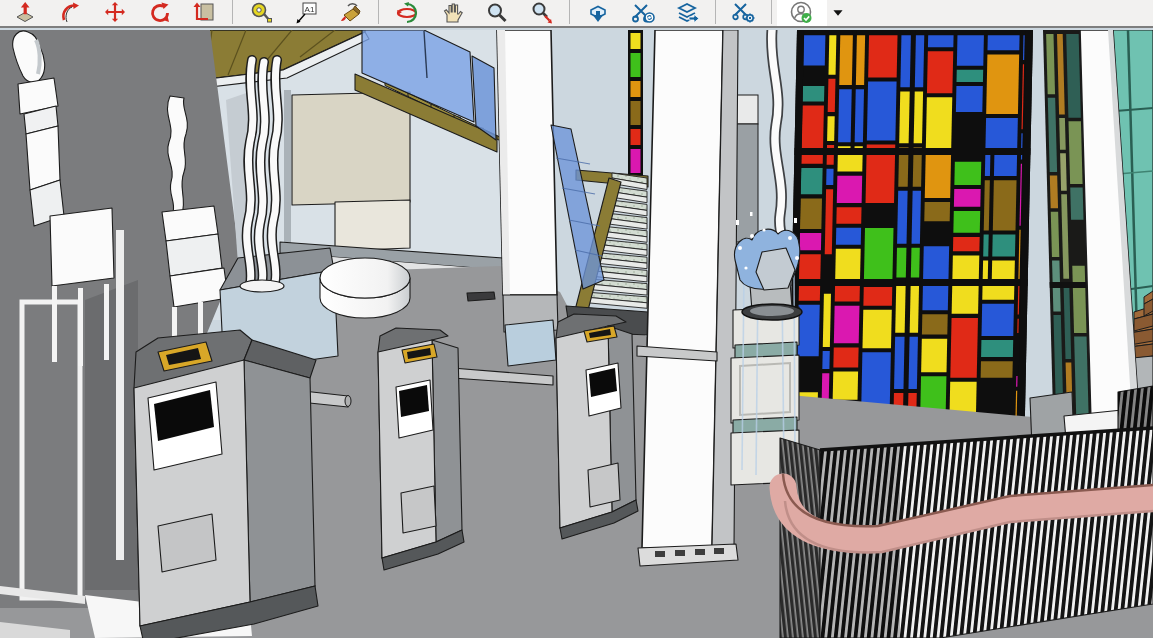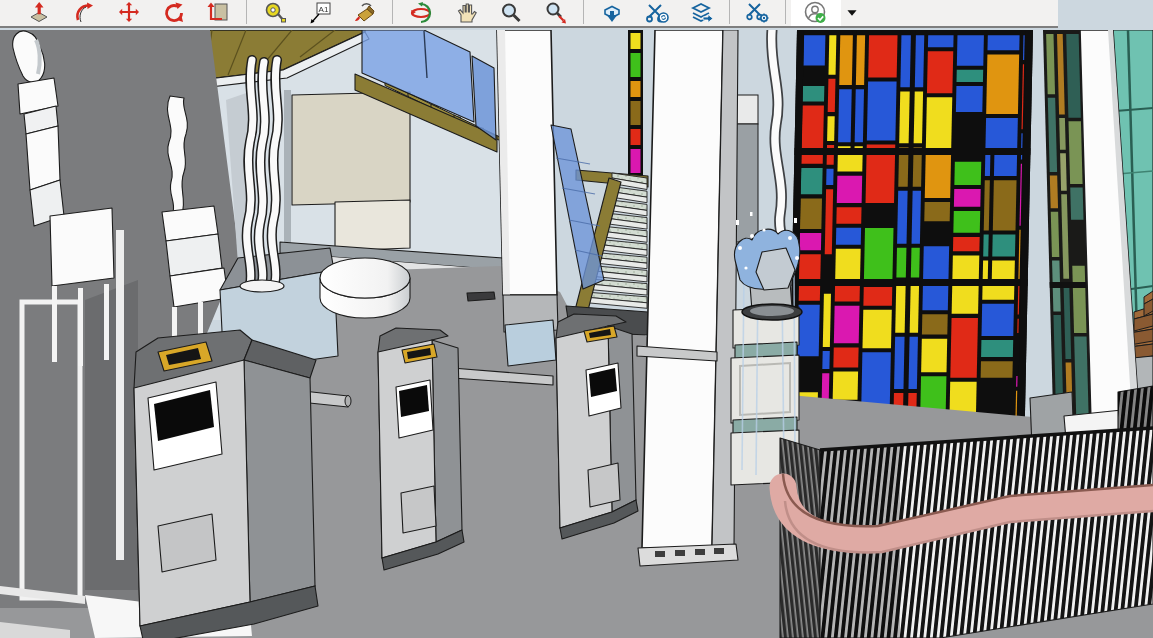--- a/index.html
+++ b/index.html
@@ -1,20 +1,20 @@
 <!DOCTYPE html>
 <html><head>
 <meta charset="utf-8">
 <style>
   html,body{margin:0;padding:0;background:#e8e8e8;}
   #app{position:relative;width:1153px;height:638px;overflow:hidden;background:#ccd7df;
        font-family:"Liberation Sans", sans-serif;}
   
-  #toolbar{position:absolute;left:0;top:0;width:1058px;height:28px;background:var(--tb-bg);
-           border-bottom:2px solid #7e7e7e;display:flex;align-items:flex-start;padding-left:16px;box-sizing:border-box;}
+  #toolbar{position:absolute;left:0;top:0;width:1153px;height:28px;background:var(--tb-bg);
+           border-bottom:2px solid #7e7e7e;display:flex;align-items:flex-start;padding-left:2px;box-sizing:border-box;}
   .tb-btn{width:45px;height:26px;display:flex;align-items:center;justify-content:center;flex:0 0 auto;}
   .tb-btn svg{width:24px;height:24px;display:block;}
   .tb-sep{width:1px;height:24px;background:#b5b5b5;margin:0 5px;flex:0 0 auto;}
   .tb-btn.account{background:#ffffff;width:50px;}
   .tb-btn.caret{width:22px;}
   
   #viewport{position:absolute;left:0;top:30px;width:1153px;height:608px;}
   svg .e{stroke:#1c1c1c;stroke-width:1.1;stroke-linejoin:round;}
   svg .eh{stroke:#1c1c1c;stroke-width:1.6;stroke-linejoin:round;}
   svg text{font-family:"Liberation Sans",sans-serif;}

